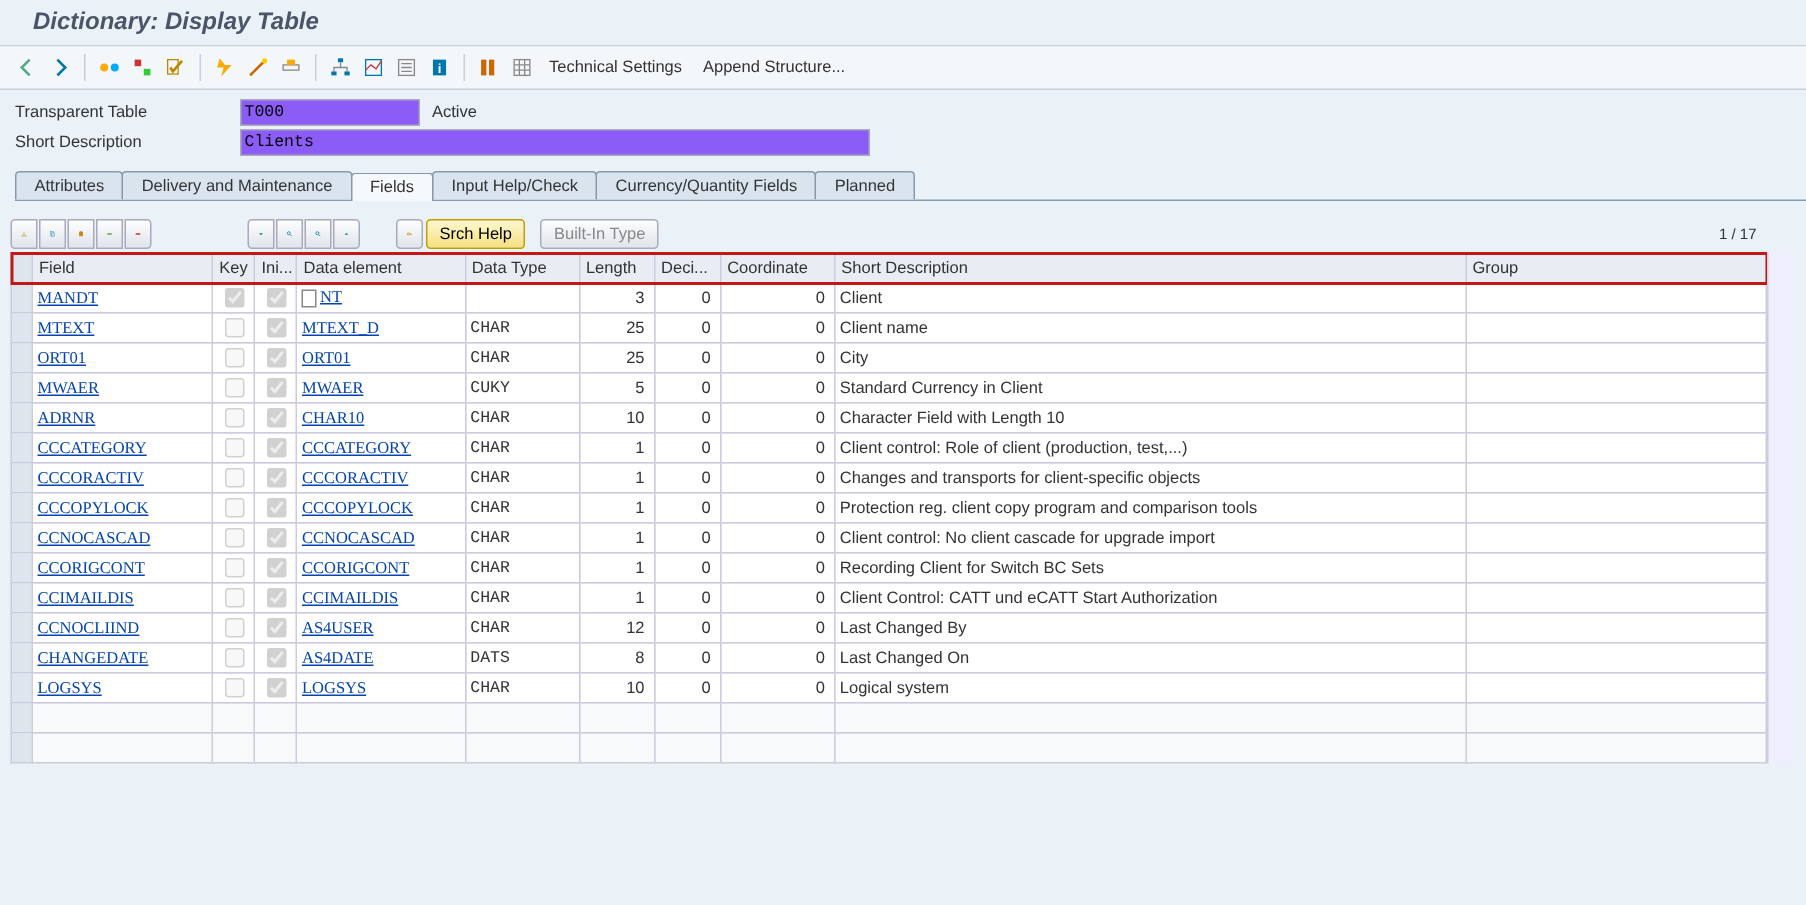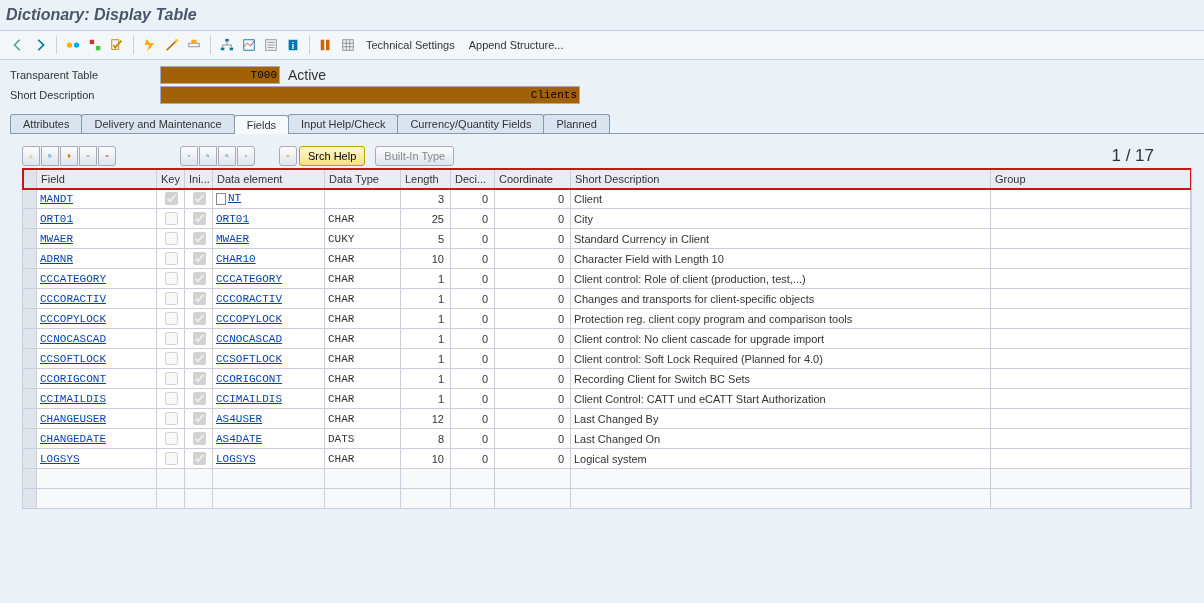--- a/index.html
+++ b/index.html
@@ -1,52 +1,52 @@
 <!DOCTYPE html>
 <html><head>
   <meta charset="utf-8">
   <style>
     * { box-sizing: border-box; }
     body { margin: 0; font-family: Arial, sans-serif; font-size: 11px; background: #eaf1f7; color: #333; }
-    .page-title { font-size: 16px; font-style: italic; font-weight: bold; padding: 6px 6px; color: #4a5568; }
+    .page-title { font-size: 16px; font-style: italic; font-weight: bold; padding: 6px 22px; color: #4a5568; }
     .divider { border-top: 1px solid #ccd; }
     .toolbar { display: flex; align-items: center; gap: 2px; padding: 4px 8px; background: #f3f7fa; border-bottom: 1px solid #ccd; }
     .icon-btn { width: 20px; height: 20px; display: flex; align-items: center; justify-content: center; cursor: pointer; border: 1px solid transparent; background: transparent; padding: 0; border-radius: 2px; }
     .icon-sep { width: 1px; height: 18px; background: #ccd; margin: 0 4px; }
     .toolbar-text { padding: 0 6px; cursor: pointer; display: flex; align-items: center; height: 20px; }
     .svg-icon { width: 14px; height: 14px; }
     .form-area { padding: 6px 10px; }
     .form-row { display: flex; align-items: center; margin-bottom: 2px; }
     .form-label { width: 150px; }
     .form-input { font-family: 'Courier New', monospace; font-size: 11px; height: 18px; padding: 0 2px; border: 1px solid #aab; background: #fcfcf0; }
-    .form-input.ro { background: #a16207; text-align: right; }
-    .form-status { margin-left: 8px; font-size: 14px; }
+    .form-input.ro { background: #8b5cf6; }
+    .form-status { margin-left: 8px; font-size: 11px; }
     .tabstrip { display: flex; align-items: flex-end; border-bottom: 1px solid #8899aa; margin-left: 10px; height: 22px; }
     .tab { padding: 3px 12px; background: #d9e4ef; border: 1px solid #8899aa; border-bottom: none; border-radius: 3px 3px 0 0; margin-right: -1px; cursor: pointer; font-size: 11px; }
     .tab.active { background: #f5f9fc; position: relative; top: 1px; }
-    .tab-content { padding: 12px 10px 10px 22px; }
+    .tab-content { padding: 12px 10px 10px 7px; }
     .mini-toolbar { display: flex; align-items: center; gap: 2px; margin-bottom: 2px; }
     .mini-btn-group { display: flex; gap: 1px; }
     .mini-btn { width: 18px; height: 20px; border: 1px solid #aab; background: linear-gradient(#fdfdfd,#dfe5ec); cursor: pointer; display: flex; align-items: center; justify-content: center; }
     .mini-btn:first-child { border-radius: 3px 0 0 3px; }
     .mini-btn:last-child { border-radius: 0 3px 3px 0; }
     .srch-btn { height: 20px; padding: 0 8px; border: 1px solid #c0a000; background: linear-gradient(#fff8d0,#f5e080); border-radius: 3px; cursor: pointer; font-size: 11px; }
     .builtin-btn { height: 20px; padding: 0 8px; border: 1px solid #aab; background: linear-gradient(#fdfdfd,#dfe5ec); border-radius: 3px; cursor: pointer; font-size: 11px; color: #888; }
-    .counter { margin-left: auto; margin-right: 40px; font-size: 17px; }
+    .counter { margin-left: auto; margin-right: 23px; font-size: 10px; }
     table { border-collapse: collapse; width: 100%; table-layout: fixed; }
     th, td { border: 1px solid #ccd; height: 20px; font-size: 11px; text-align: left; overflow: hidden; white-space: nowrap; }
     th { background: #e8edf3; padding: 0 4px; font-weight: normal; }
     td { background: #fff; padding: 0 3px; }
     td.mono2 { font-family: 'Courier New', monospace; }
     td.num { text-align: right; padding-right: 6px; }
     .checkbox-cell { text-align: center; }
     .row-marker { width: 14px; background: #dfe5ec !important; border: 1px solid #ccd; }
     .col-marker { width: 14px; background: #dfe5ec; }
     .vsb { width: 16px; background: #eef; border-left: 1px solid #ccd; }
-    tbody td.fcell { text-decoration: underline; color: #0645ad; font-family: Liberation Mono, monospace; }
+    tbody td.fcell { text-decoration: underline; color: #0645ad; font-family: Liberation Serif, serif; }
     .f4 { display: inline-block; width: 10px; height: 12px; border: 1px solid #888; vertical-align: middle; margin-right: 2px; }
     .empty-row td { background: #f7f9fb; }
   </style>
 </head>
 <body>
 
 <div class="page-title">Dictionary: Display Table</div>
 <div class="divider"></div>
 
 <div class="toolbar">
@@ -275,20 +275,33 @@
               <td class="fcell"><span class="f4"></span>NT</td>
               <td class="mono2"></td>
               <td class="num">3</td>
               <td class="num">0</td>
               <td class="num">0</td>
               <td>Client</td>
               <td></td>
             </tr>
             <tr>
               <td class="row-marker"></td>
+              <td class="fcell">MTEXT</td>
+              <td class="checkbox-cell"><input type="checkbox" disabled="" style=""></td>
+              <td class="checkbox-cell"><input type="checkbox" checked="" disabled="" style=""></td>
+              <td class="fcell">MTEXT_D</td>
+              <td class="mono2">CHAR</td>
+              <td class="num">25</td>
+              <td class="num">0</td>
+              <td class="num">0</td>
+              <td>Client name</td>
+              <td></td>
+            </tr>
+            <tr>
+              <td class="row-marker"></td>
               <td class="fcell">ORT01</td>
               <td class="checkbox-cell"><input type="checkbox" disabled="" style=""></td>
               <td class="checkbox-cell"><input type="checkbox" checked="" disabled="" style=""></td>
               <td class="fcell">ORT01</td>
               <td class="mono2">CHAR</td>
               <td class="num">25</td>
               <td class="num">0</td>
               <td class="num">0</td>
               <td>City</td>
               <td></td>
@@ -366,33 +379,20 @@
               <td class="fcell">CCNOCASCAD</td>
               <td class="mono2">CHAR</td>
               <td class="num">1</td>
               <td class="num">0</td>
               <td class="num">0</td>
               <td>Client control: No client cascade for upgrade import</td>
               <td></td>
             </tr>
             <tr>
               <td class="row-marker"></td>
-              <td class="fcell">CCSOFTLOCK</td>
-              <td class="checkbox-cell"><input type="checkbox" disabled="" style=""></td>
-              <td class="checkbox-cell"><input type="checkbox" checked="" disabled="" style=""></td>
-              <td class="fcell">CCSOFTLOCK</td>
-              <td class="mono2">CHAR</td>
-              <td class="num">1</td>
-              <td class="num">0</td>
-              <td class="num">0</td>
-              <td>Client control: Soft Lock Required (Planned for 4.0)</td>
-              <td></td>
-            </tr>
-            <tr>
-              <td class="row-marker"></td>
               <td class="fcell">CCORIGCONT</td>
               <td class="checkbox-cell"><input type="checkbox" disabled="" style=""></td>
               <td class="checkbox-cell"><input type="checkbox" checked="" disabled="" style=""></td>
               <td class="fcell">CCORIGCONT</td>
               <td class="mono2">CHAR</td>
               <td class="num">1</td>
               <td class="num">0</td>
               <td class="num">0</td>
               <td>Recording Client for Switch BC Sets</td>
               <td></td>
@@ -405,21 +405,21 @@
               <td class="fcell">CCIMAILDIS</td>
               <td class="mono2">CHAR</td>
               <td class="num">1</td>
               <td class="num">0</td>
               <td class="num">0</td>
               <td>Client Control: CATT und eCATT Start Authorization</td>
               <td></td>
             </tr>
             <tr>
               <td class="row-marker"></td>
-              <td class="fcell">CHANGEUSER</td>
+              <td class="fcell">CCNOCLIIND</td>
               <td class="checkbox-cell"><input type="checkbox" disabled="" style=""></td>
               <td class="checkbox-cell"><input type="checkbox" checked="" disabled="" style=""></td>
               <td class="fcell">AS4USER</td>
               <td class="mono2">CHAR</td>
               <td class="num">12</td>
               <td class="num">0</td>
               <td class="num">0</td>
               <td>Last Changed By</td>
               <td></td>
             </tr>

